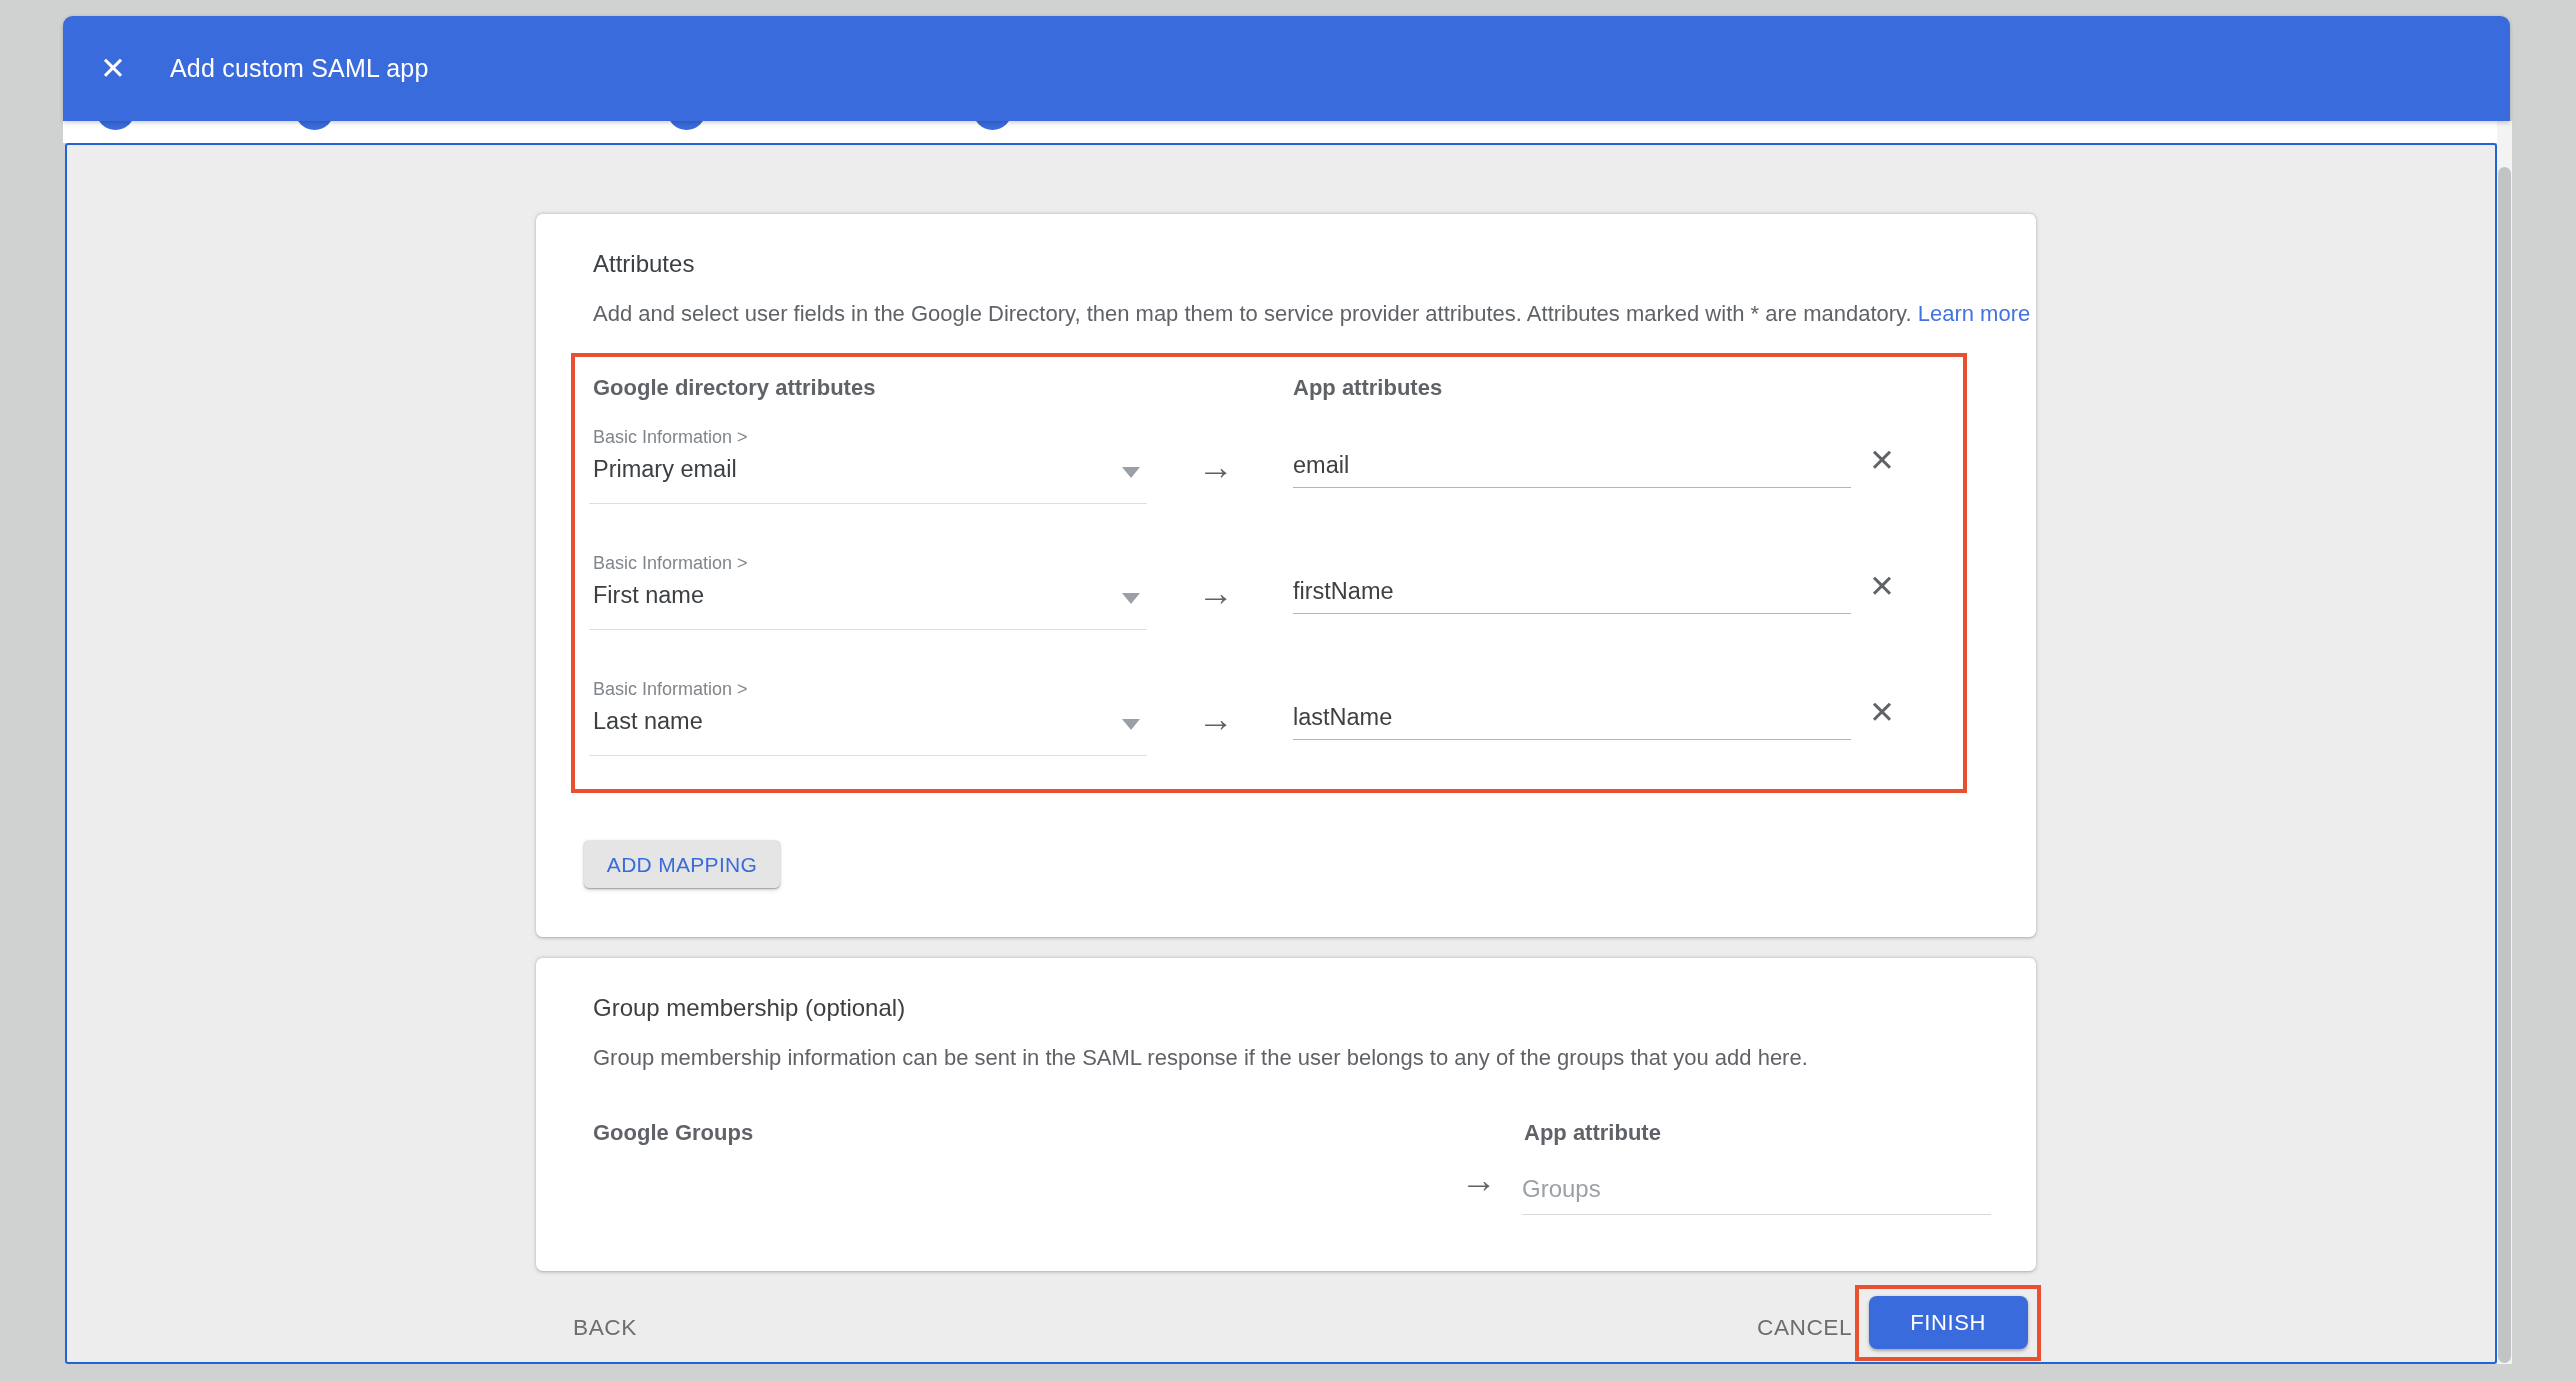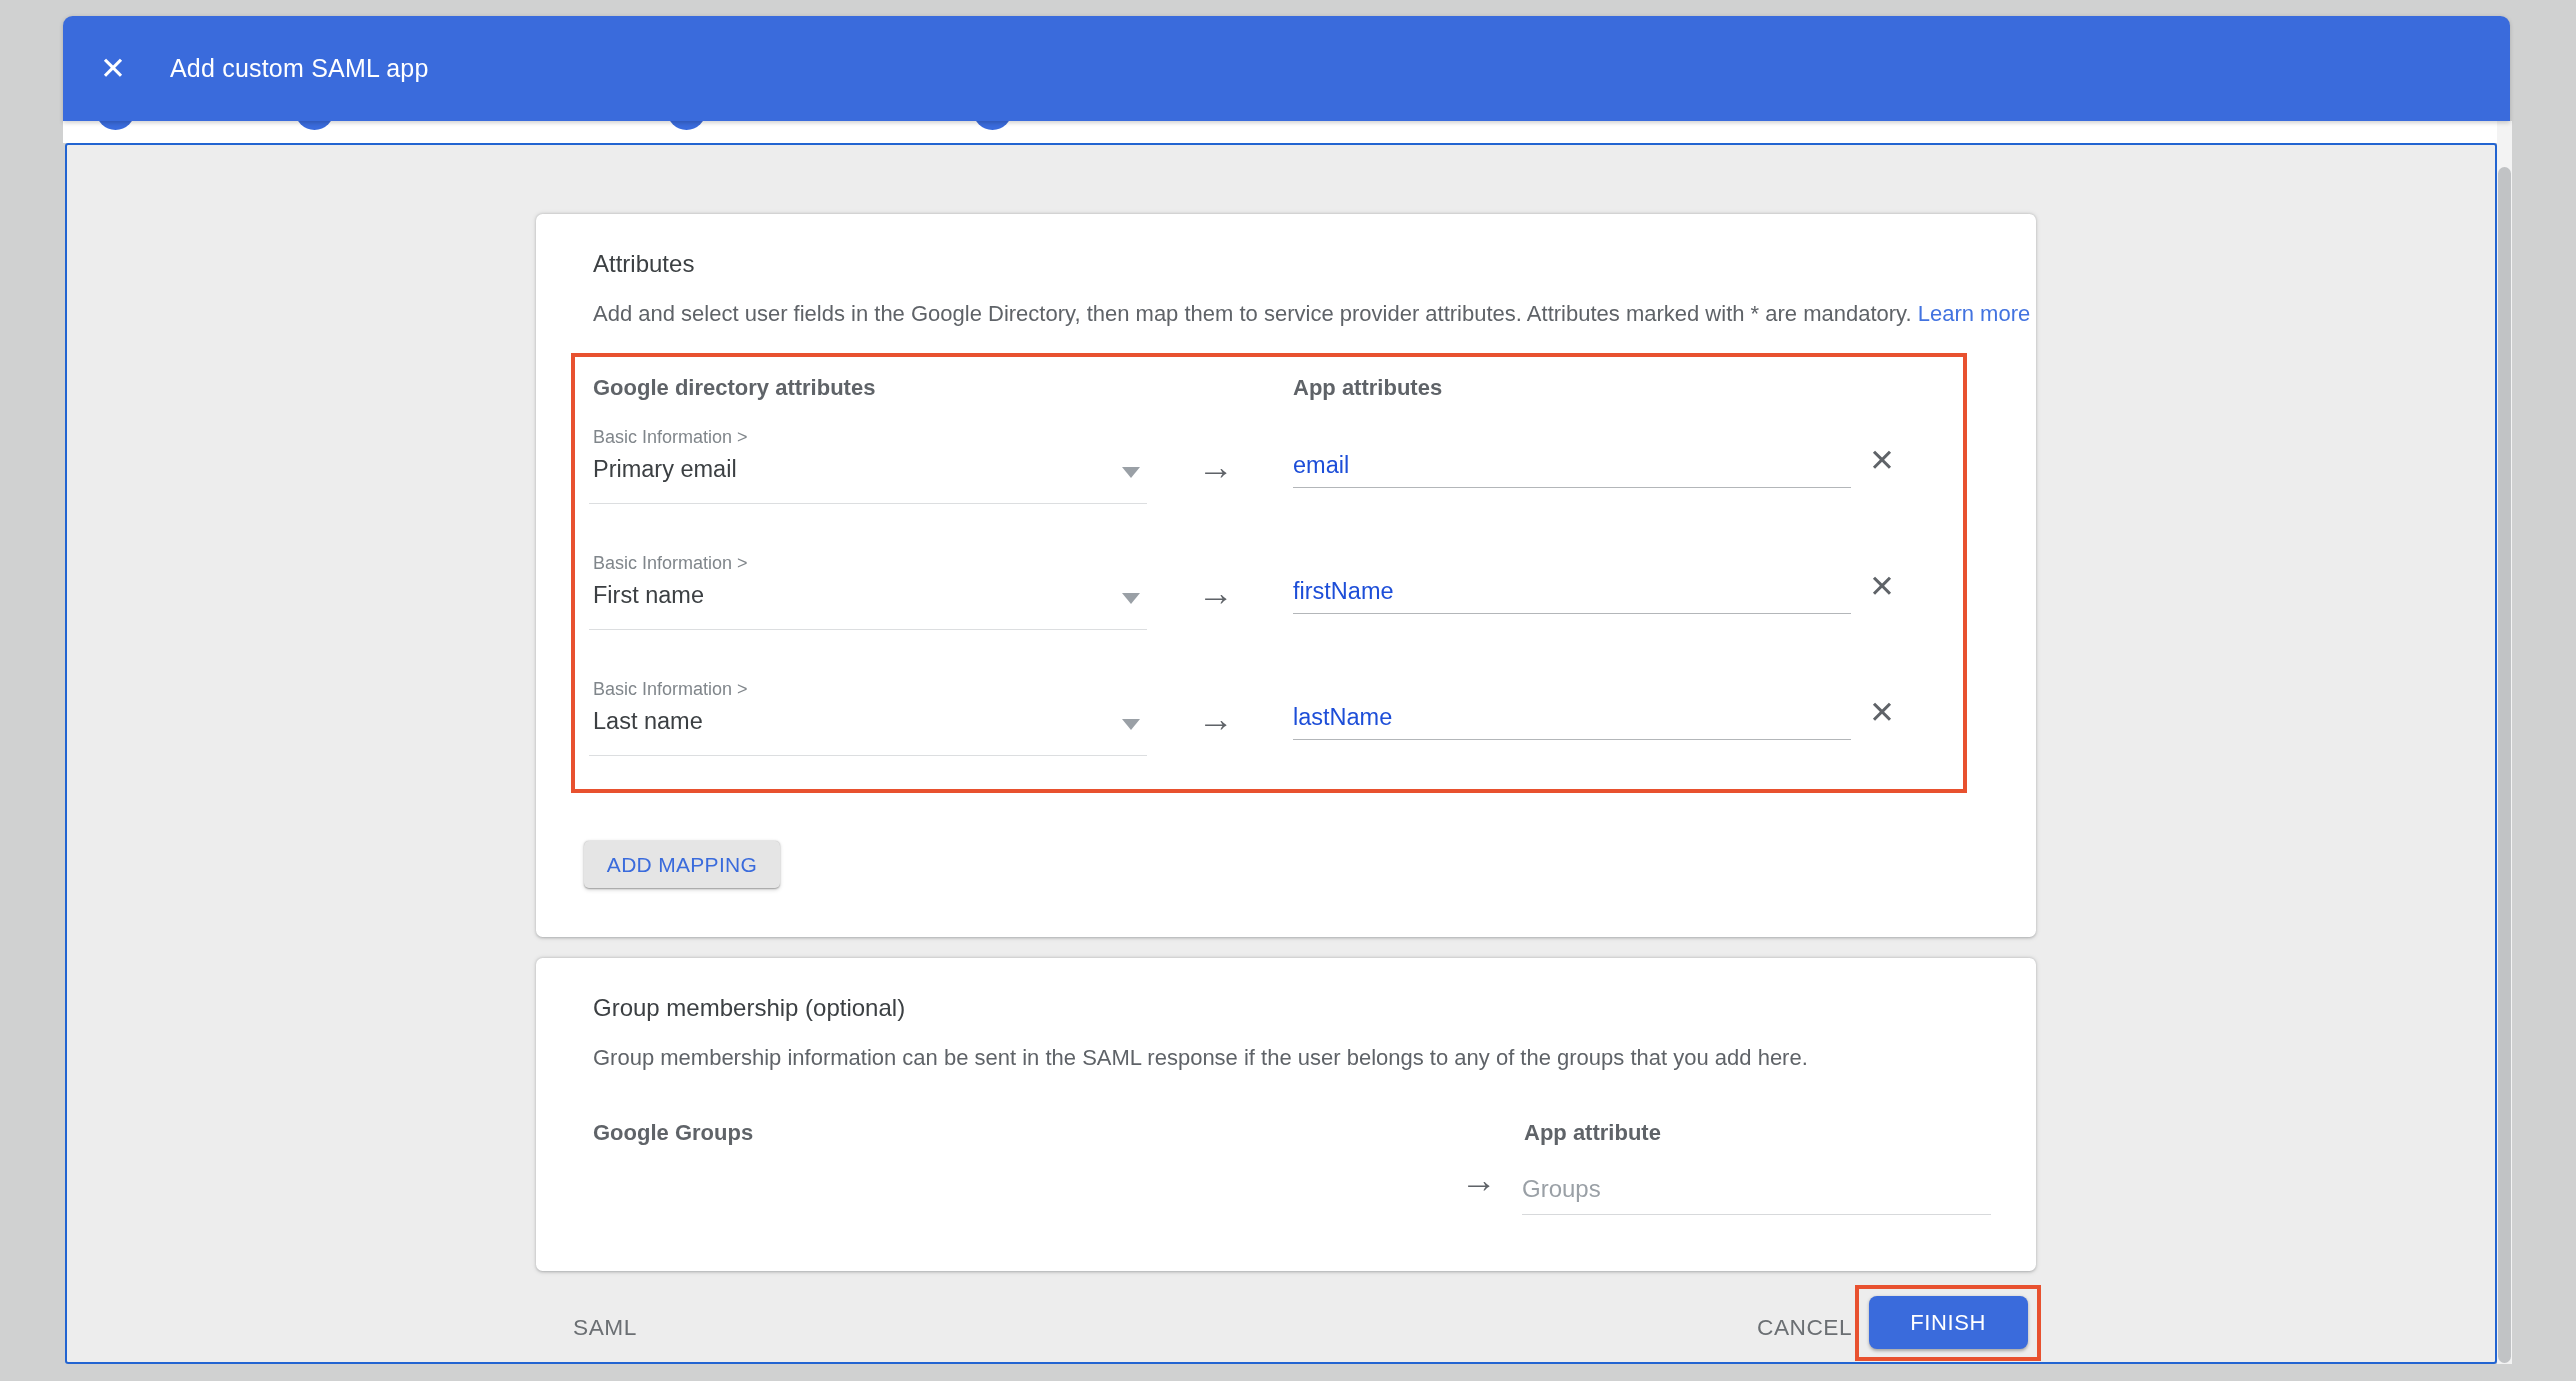--- a/index.html
+++ b/index.html
@@ -99,21 +99,21 @@
   .sel-underline{left:13.8px;top:76px;width:558px;height:0.8px;background:#dcdee0;}
   .map-select{left:0;top:0;width:591px;height:89px;cursor:pointer;}
 
   .row-arrow{left:623px;top:19.4px;font-size:36px;color:#5f6368;}
   .group-arrow{left:925px;top:201px;font-size:36px;color:#5f6368;}
 
   .app-input{
     left:718px;top:16px;width:558px;height:45px;
     border:0;border-bottom:1.6px solid #b3b6b9;background:transparent;
     font-family:"Liberation Sans",sans-serif;
-    font-size:23.5px;color:#1d4ed8;outline:none;padding:0;
+    font-size:23.5px;color:#404040;outline:none;padding:0;
   }
   .remove-x{
     left:1294px;top:18px;font-size:31px;line-height:31px;color:#5f6368;
     cursor:pointer;font-weight:400;
   }
 
   
   .add-mapping-btn{
     left:48px;top:627px;width:196px;height:47px;
     background:#e5e5e5;border:none;border-radius:4.9px;
@@ -232,18 +232,18 @@
 
 <div class="abs card card-groups">
   <div class="abs card-title">Group membership (optional)</div>
   <div class="abs card-desc">Group membership information can be sent in the SAML response if the user belongs to any of the groups that you add here.</div>
   <div class="abs group-label left">Google Groups</div>
   <div class="abs group-label right">App attribute</div>
   <div class="abs group-arrow">→</div>
   <input class="abs groups-attr-input" placeholder="Groups" style="">
 </div>
 
-<button class="abs footer-text-btn back-btn">SAML</button>
+<button class="abs footer-text-btn back-btn">BACK</button>
 <button class="abs footer-text-btn cancel-btn">CANCEL</button>
 <div class="abs finish-red-box">
   <button class="abs finish-btn">FINISH</button>
 </div>
 
 
 </body></html>

